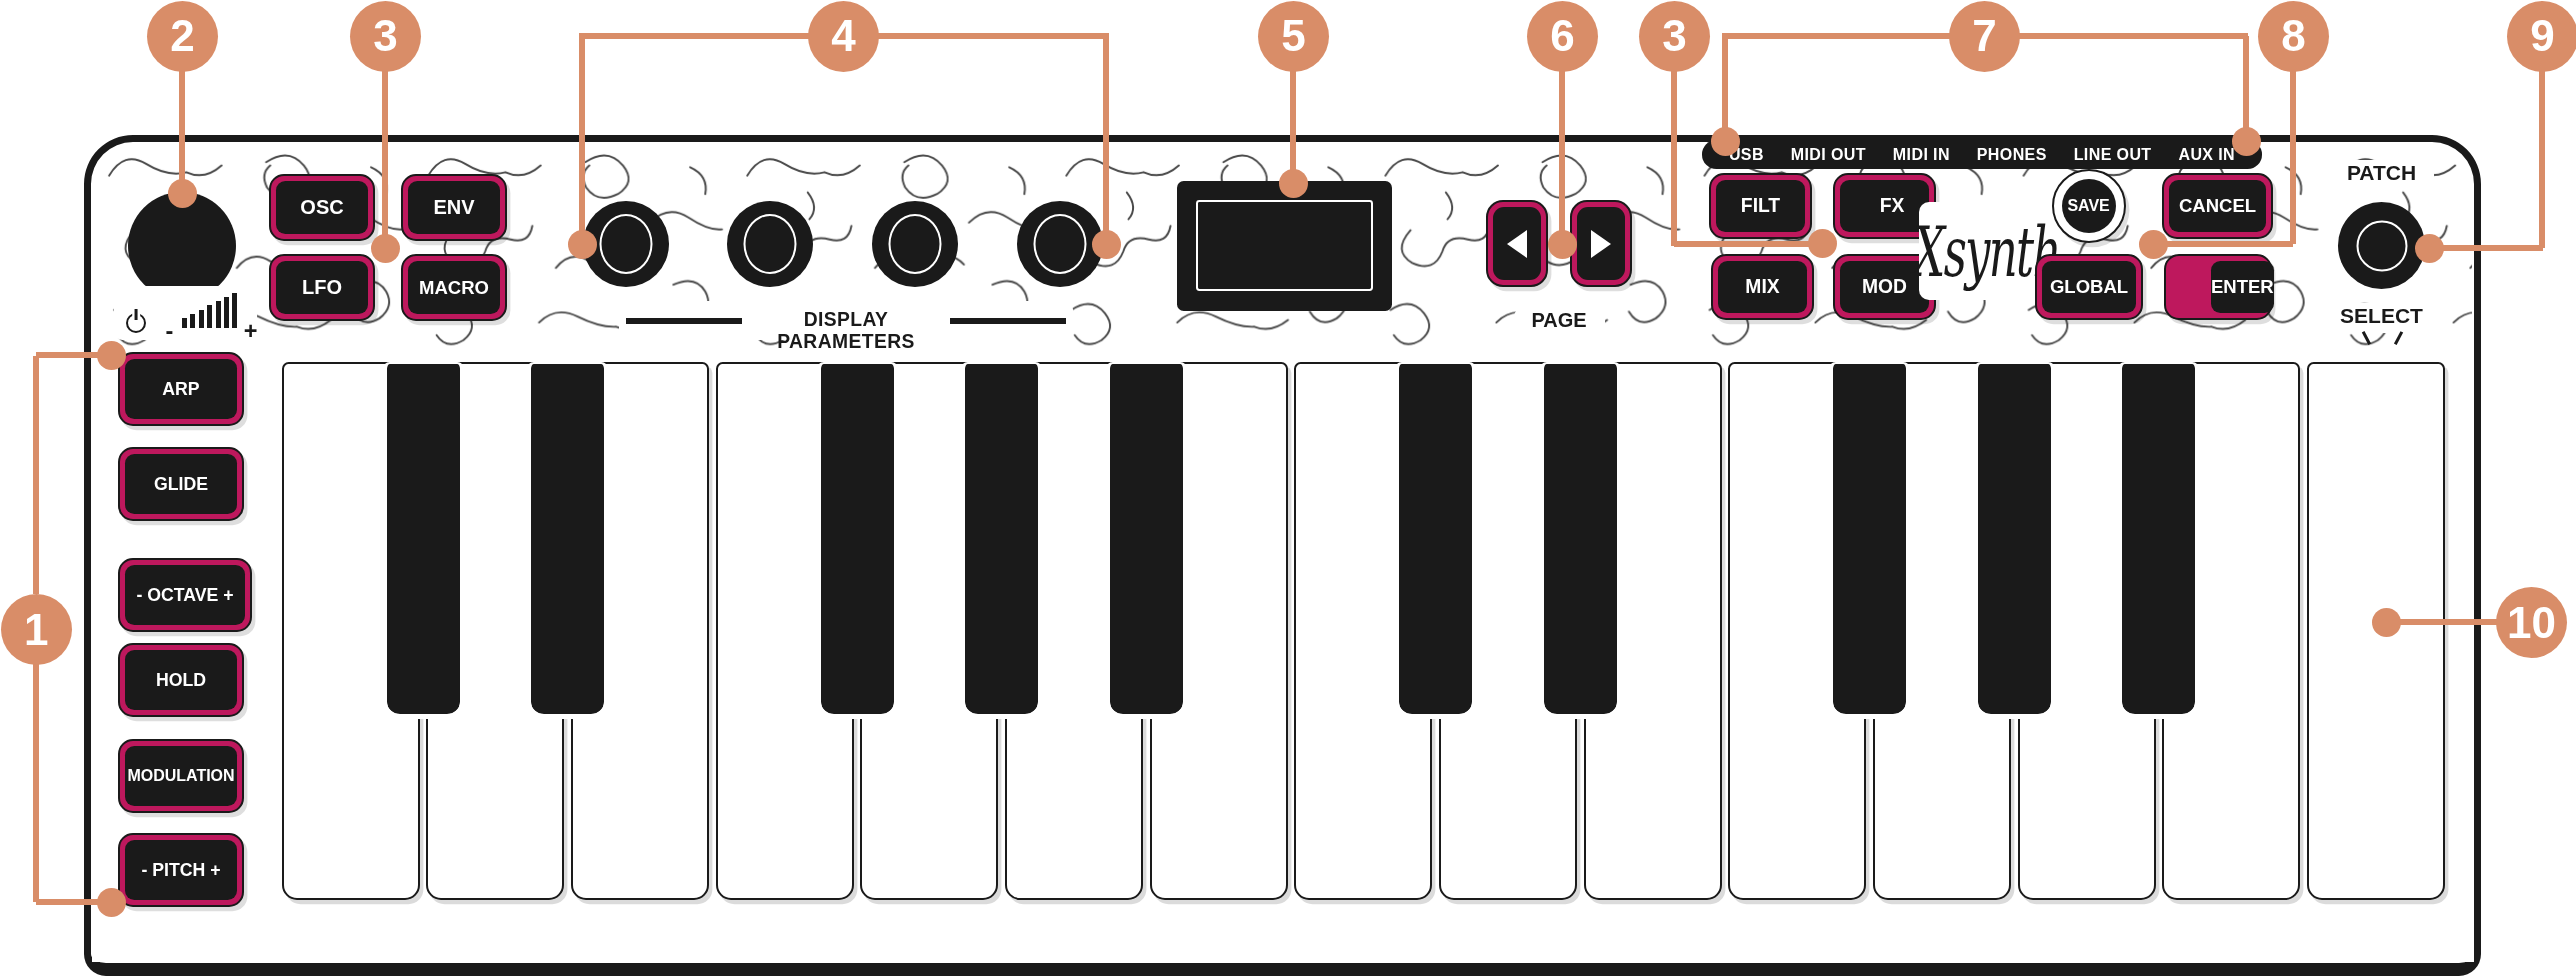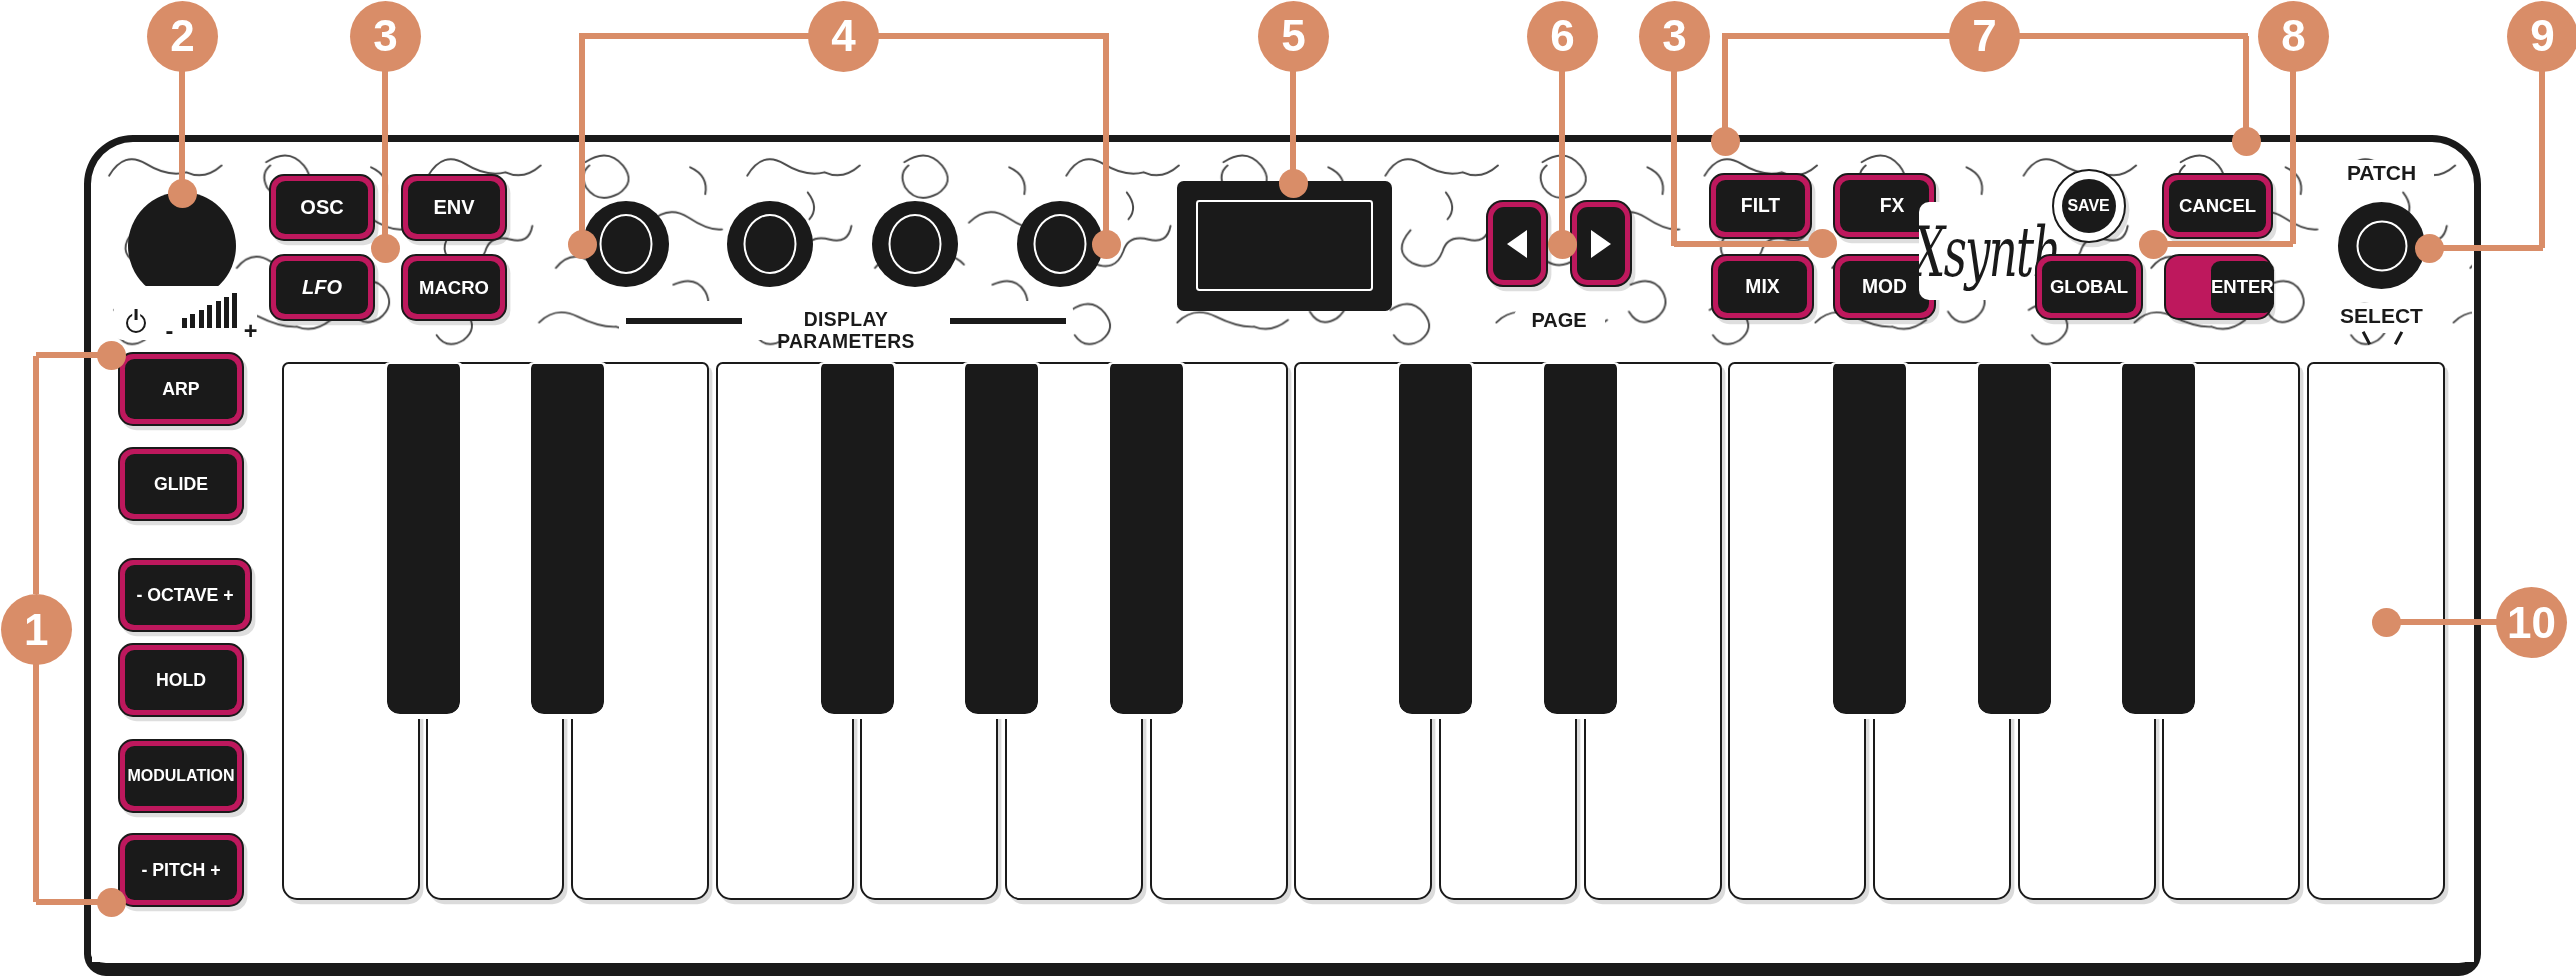--- a/index.html
+++ b/index.html
@@ -114,21 +114,21 @@
   <div class="lbl" style="left:161px;top:318px;width:17px;font-size:23.5px;">-</div>
   <div class="lbl" style="left:242px;top:318px;width:17px;font-size:23.5px;">+</div>
 
   <div class="btnw" style="left:269px;top:174px;width:106px;height:67px;">
     <div class="inner" style="font-size:20px;">OSC</div>
     </div>
   <div class="btnw" style="left:401px;top:174px;width:106px;height:67px;">
     <div class="inner" style="font-size:20px;">ENV</div>
     </div>
   <div class="btnw" style="left:269px;top:254px;width:106px;height:67px;">
-    <div class="inner" style="font-size:20px;font-style:italic;">LFO</div>
+    <div class="inner" style="font-size:20px;">LFO</div>
     </div>
   <div class="btnw" style="left:401px;top:254px;width:106px;height:67px;">
     <div class="inner" style="font-size:18.5px;">MACRO</div>
     </div>
 
   <div class="knob" style="left:583px;top:201px;width:86px;height:86px;">
       <span class="ring" style="width:49px;height:56px;"></span>
     </div>
   <div class="knob" style="left:727px;top:201px;width:86px;height:86px;">
       <span class="ring" style="width:49px;height:56px;"></span>
@@ -154,20 +154,28 @@
       </div>
     </div>
   <div class="btnw" style="left:1570px;top:200px;width:62px;height:87px;border-radius:17px;">
     <div class="inner" style="border-radius:11px;">
         <span class="tri-r"></span>
       </div>
     </div>
   <div class="mask" style="left:1514px;top:308px;width:91px;height:32px;"></div>
   <div class="lbl" style="left:1517px;top:309px;width:84px;font-size:20px;">PAGE</div>
 
+  <div class="iostrip">
+    <span>USB</span>
+    <span>MIDI OUT</span>
+    <span>MIDI IN</span>
+    <span>PHONES</span>
+    <span>LINE OUT</span>
+    <span>AUX IN</span>
+  </div>
 
   <div class="btnw" style="left:1709px;top:173px;width:103px;height:66px;">
     <div class="inner" style="font-size:19.3px;">FILT</div>
     </div>
   <div class="btnw" style="left:1833px;top:173px;width:103px;height:66px;">
     <div class="inner" style="font-size:19.3px;padding-left:15px;">FX</div>
     </div>
   <div class="btnw" style="left:1711px;top:254px;width:103px;height:66px;">
     <div class="inner" style="font-size:19.3px;">MIX</div>
     </div>

